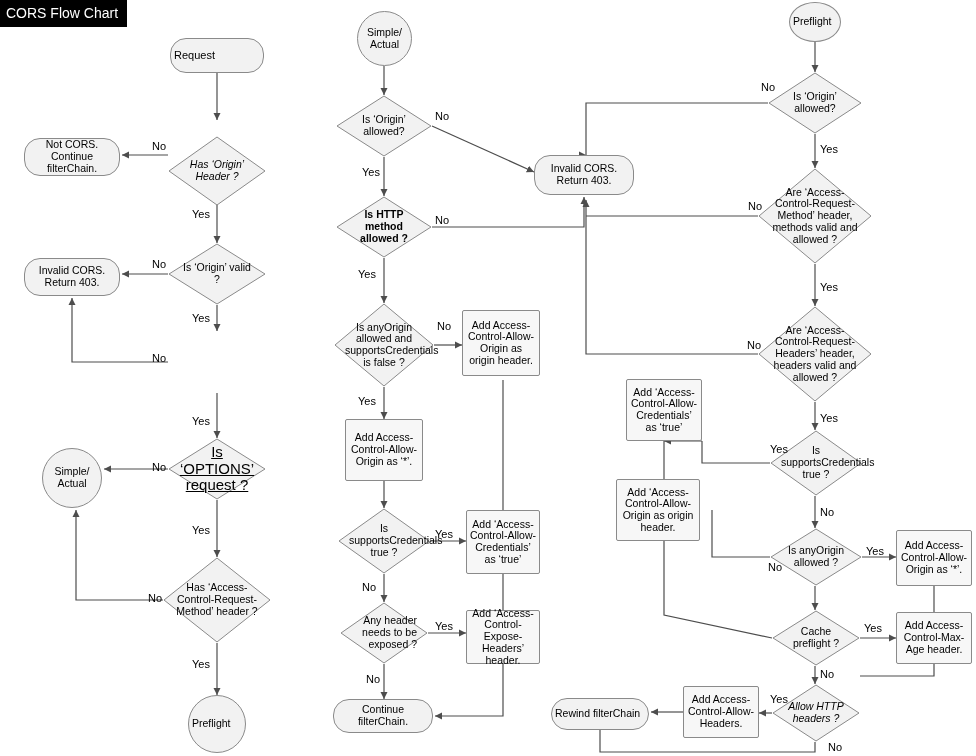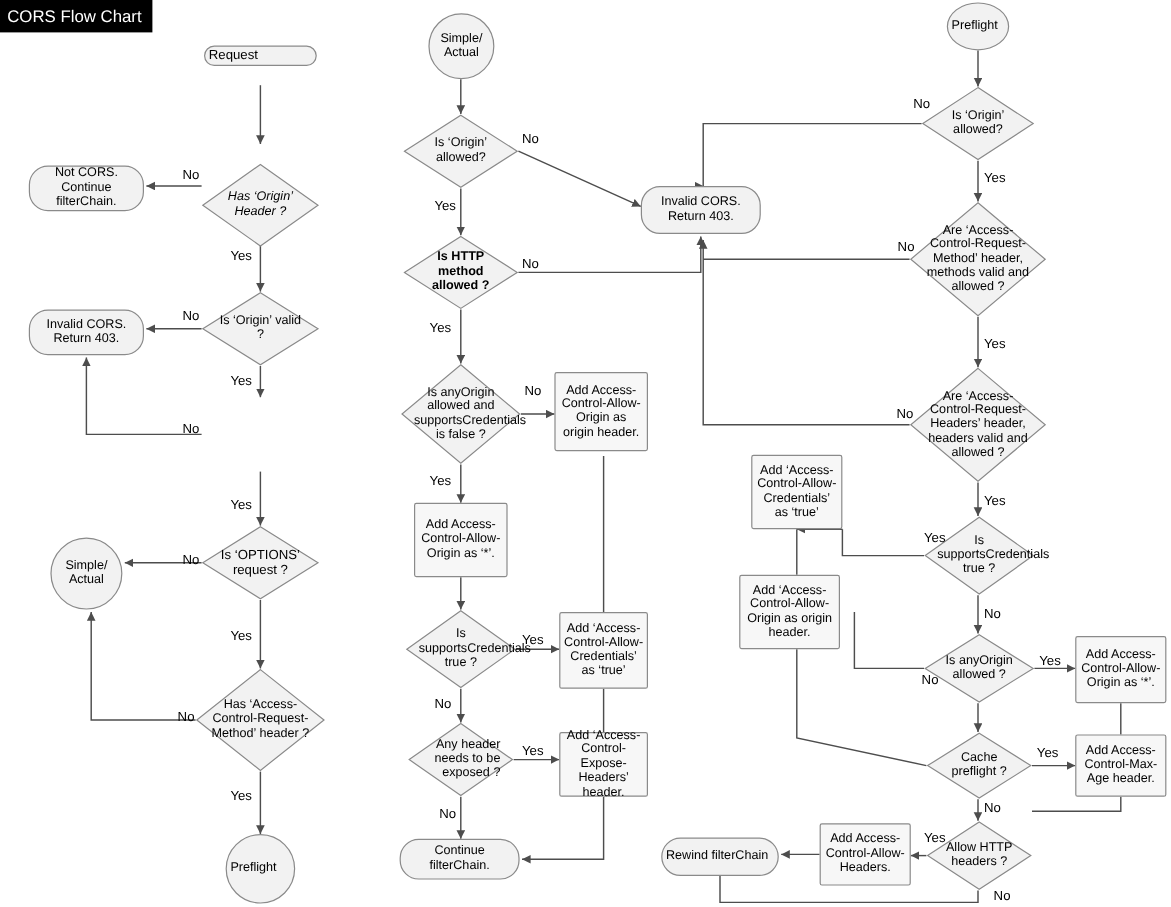--- a/index.html
+++ b/index.html
@@ -75,21 +75,21 @@
       <path d="M664,541 L664,615 L772,638" marker-end="none"></path>
       <path d="M815,586 L815,610"></path>
       <path d="M860,638 L896,638"></path>
       <path d="M934,664 L934,676 L860,676" marker-end="none"></path>
       <path d="M815,666 L815,684"></path>
       <path d="M772,713 L759,713"></path>
       <path d="M683,712 L651,712"></path>
       <path d="M815,742 L815,752 L600,752 L600,730" marker-end="none"></path>
     </g>
   </svg>
-<div class="node round" style="left: 170px; top: 38px; width: 94px; height: 17px; font-size: 11px;">
+<div class="node round" style="left: 170px; top: 38px; width: 94px; height: 35px; font-size: 11px;">
       <span>Request</span>
     </div>
     <div class="diamond-wrap" style="left: 168px; top: 136px; width: 98px; height: 70px; font-style: italic;">
       <svg class="dshape" viewBox="0 0 98 70" preserveAspectRatio="none">
         <polygon points="49,1 97,35 49,69 1,35" fill="#f2f2f2" stroke="#8a8a8a" stroke-width="1"></polygon>
       </svg>
       <div class="dtext" style="font-size: 10.5px;">
         <span style="width: 76px;">Has ‘Origin’ Header ?</span>
       </div>
     </div>
@@ -104,21 +104,21 @@
         <span style="width: 76px;">Is ‘Origin’ valid ?</span>
       </div>
     </div>
     <div class="node round" style="left: 24px; top: 258px; width: 96px; height: 38px; font-size: 10.5px;">
       <span>Invalid CORS. Return 403.</span>
     </div>
     <div class="diamond-wrap" style="left: 168px; top: 438px; width: 98px; height: 62px;">
       <svg class="dshape" viewBox="0 0 98 62" preserveAspectRatio="none">
         <polygon points="49,1 97,31 49,61 1,31" fill="#f2f2f2" stroke="#8a8a8a" stroke-width="1"></polygon>
       </svg>
-      <div class="dtext" style="font-size: 11px;">
+      <div class="dtext" style="font-size: 15px; text-decoration: underline;">
         <span style="width: 76px;">Is ‘OPTIONS’ request ?</span>
       </div>
     </div>
     <div class="node ellipse" style="left: 42px; top: 448px; width: 60px; height: 60px; font-size: 10.5px;">
       <span>Simple/ Actual</span>
     </div>
     <div class="diamond-wrap" style="left: 163px; top: 557px; width: 108px; height: 86px;">
       <svg class="dshape" viewBox="0 0 108 86" preserveAspectRatio="none">
         <polygon points="54,1 107,43 54,85 1,43" fill="#f2f2f2" stroke="#8a8a8a" stroke-width="1"></polygon>
       </svg>
@@ -250,21 +250,21 @@
         <span style="width: 66px;">Cache preflight ?</span>
       </div>
     </div>
     <div class="node rect" style="left: 896px; top: 612px; width: 76px; height: 52px; font-size: 10.5px;">
       <span>Add Access-Control-Max-Age header.</span>
     </div>
     <div class="diamond-wrap" style="left: 772px; top: 684px; width: 88px; height: 58px;">
       <svg class="dshape" viewBox="0 0 88 58" preserveAspectRatio="none">
         <polygon points="44,1 87,29 44,57 1,29" fill="#f2f2f2" stroke="#8a8a8a" stroke-width="1"></polygon>
       </svg>
-      <div class="dtext" style="font-size: 10.5px;">
+      <div class="dtext" style="font-size: 10.5px; font-style: italic;">
         <span style="width: 66px;">Allow HTTP headers ?</span>
       </div>
     </div>
     <div class="node rect" style="left: 683px; top: 686px; width: 76px; height: 52px; font-size: 10.5px;">
       <span>Add Access-Control-Allow-Headers.</span>
     </div>
     <div class="node round" style="left: 551px; top: 698px; width: 98px; height: 32px; font-size: 10.5px;">
       <span>Rewind filterChain</span>
     </div>
     <div class="edge-label" style="left: 152px; top: 140px;">No</div>

